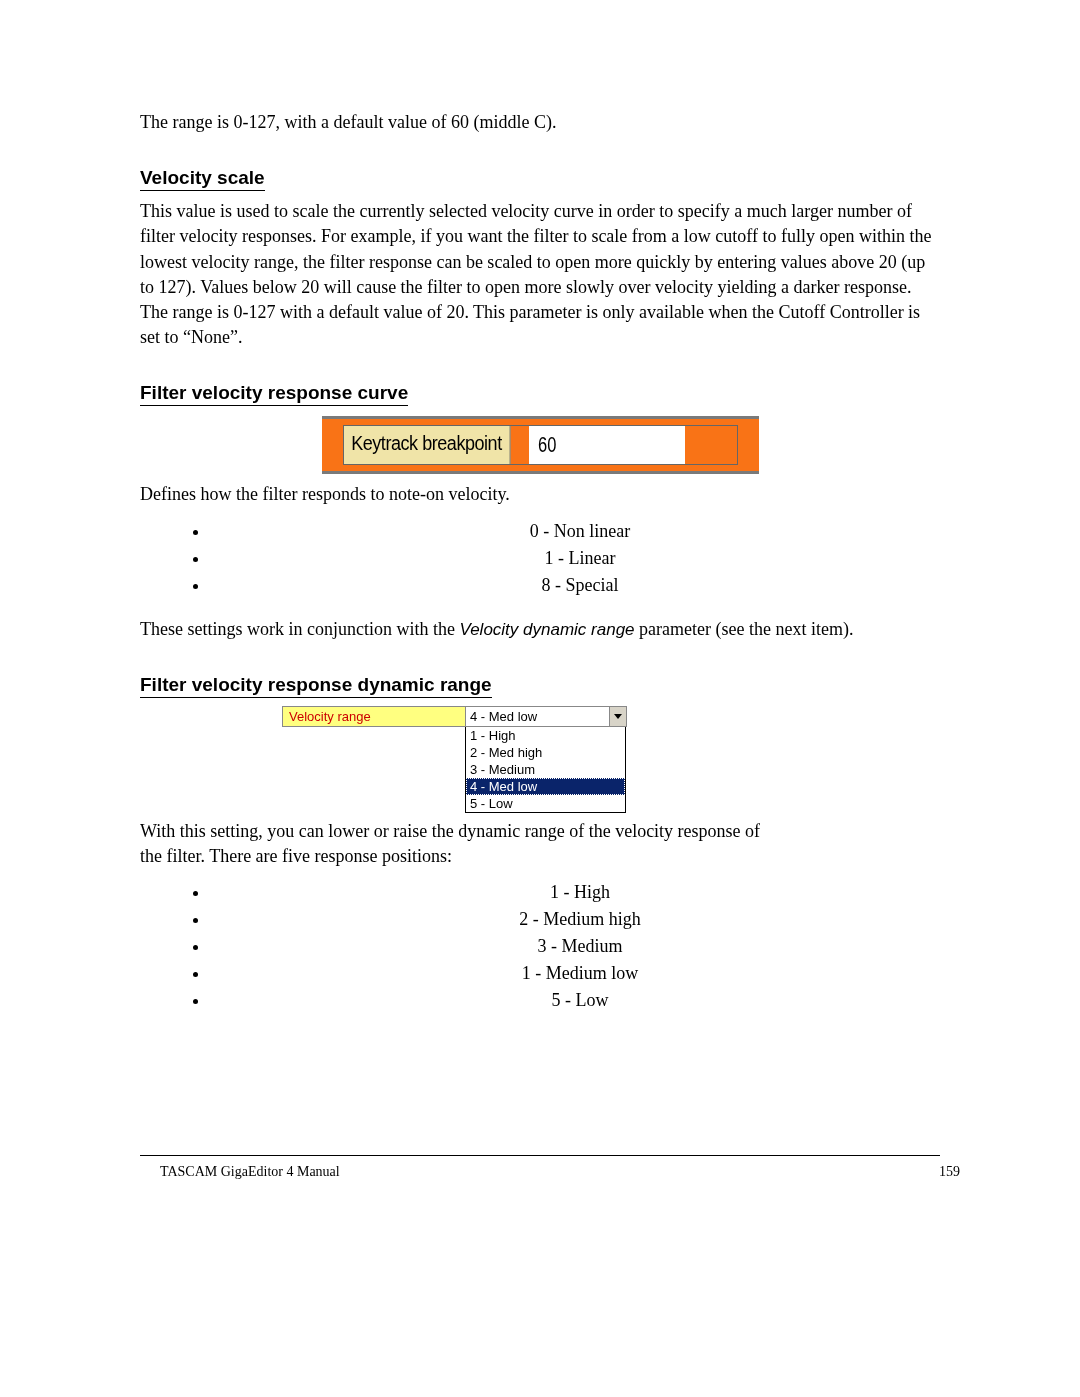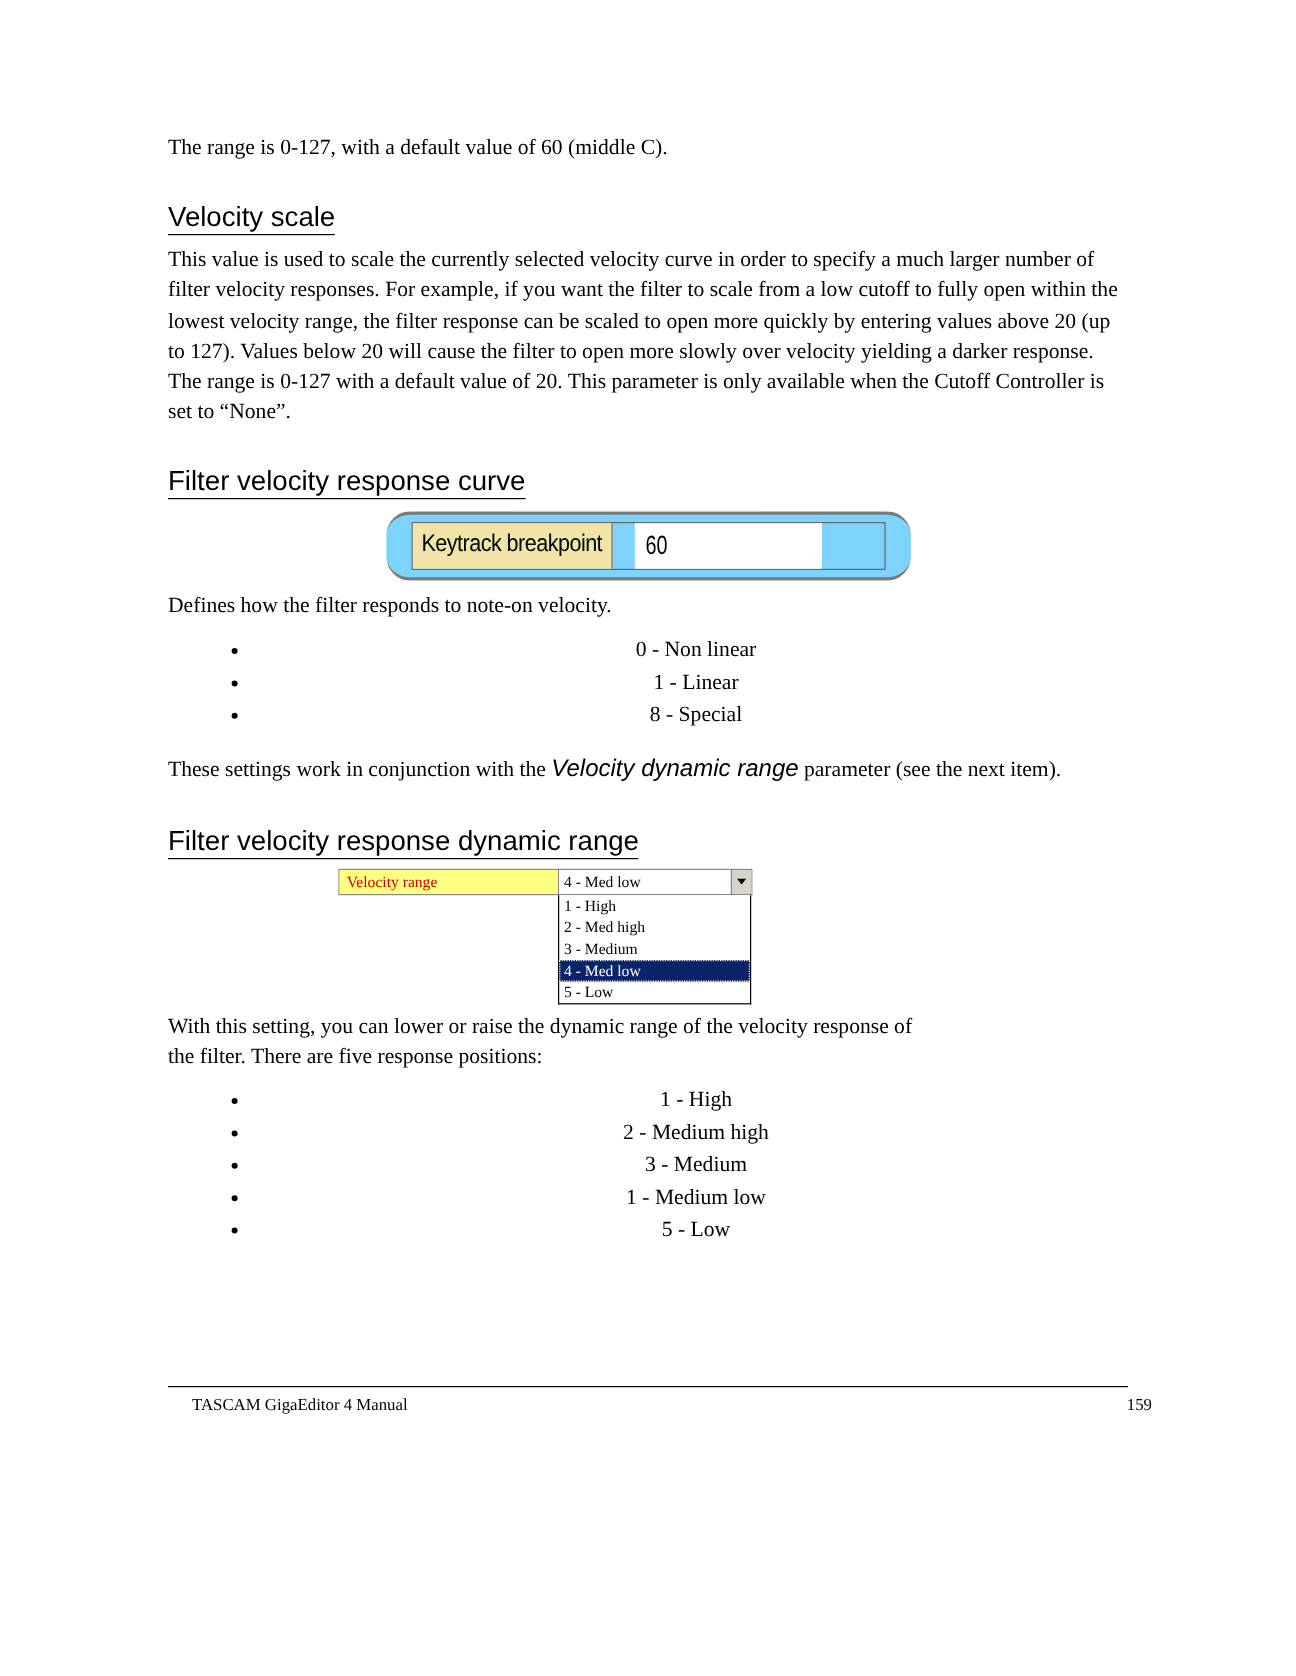--- a/index.html
+++ b/index.html
@@ -18,22 +18,22 @@
     width: 800px;
   }
   .body-text {
     font-size: 18px;
     line-height: 1.4;
     margin-bottom: 18px;
     font-family: Georgia, "Times New Roman", serif;
   }
   .heading {
     font-family: Arial, Helvetica, sans-serif;
-    font-weight: normal;
-    font-size: 23px;
+    font-weight: bold;
+    font-size: 19px;
     color: #000;
     margin-top: 14px;
     margin-bottom: 4px;
     border-bottom: 1px solid #000;
     display: inline-block;
     padding-bottom: 1px;
   }
   .heading-row {
     margin-top: 14px;
     margin-bottom: 4px;
@@ -45,31 +45,30 @@
   }
   ul.bullets li {
     font-size: 18px;
     line-height: 1.5;
     padding-left: 10px;
     text-align: center;
   }
   .italic-inline {
     font-style: italic;
     font-family: Arial, Helvetica, sans-serif;
-    font-size: 20px;
+    font-size: 17px;
   }
   
   .ui-shot-1 {
     width: 437px;
     margin: 6px auto 8px auto;
     border-top: 3px solid #7a7a7a;
     border-bottom: 3px solid #7a7a7a;
     padding: 6px 0;
-    background: #7dd3fc;
-    border-radius: 20px;
+    background: #f97316;
   }
   .ui-row-1 {
     display: flex;
     width: 395px;
     margin: 0 auto;
     border: 1px solid #666;
   }
   .ui-cell-label {
     width: 185px;
     background: #f0e4a8;
@@ -89,21 +88,21 @@
     font-family: Arial, Helvetica, sans-serif;
     font-size: 22px;
     color: #000;
     transform: scaleX(0.75);
     transform-origin: left center;
   }
   
   .ui-shot-2 {
     width: 345px;
     margin: 4px 0 6px 142px;
-    font-family: Liberation Serif, serif;
+    font-family: Liberation Sans, sans-serif;
     font-size: 13px;
   }
   .ui-row-top {
     display: flex;
     border: 1px solid #888;
     background: #fff;
   }
   .vr-label {
     width: 183px;
     background: #ffff80;

